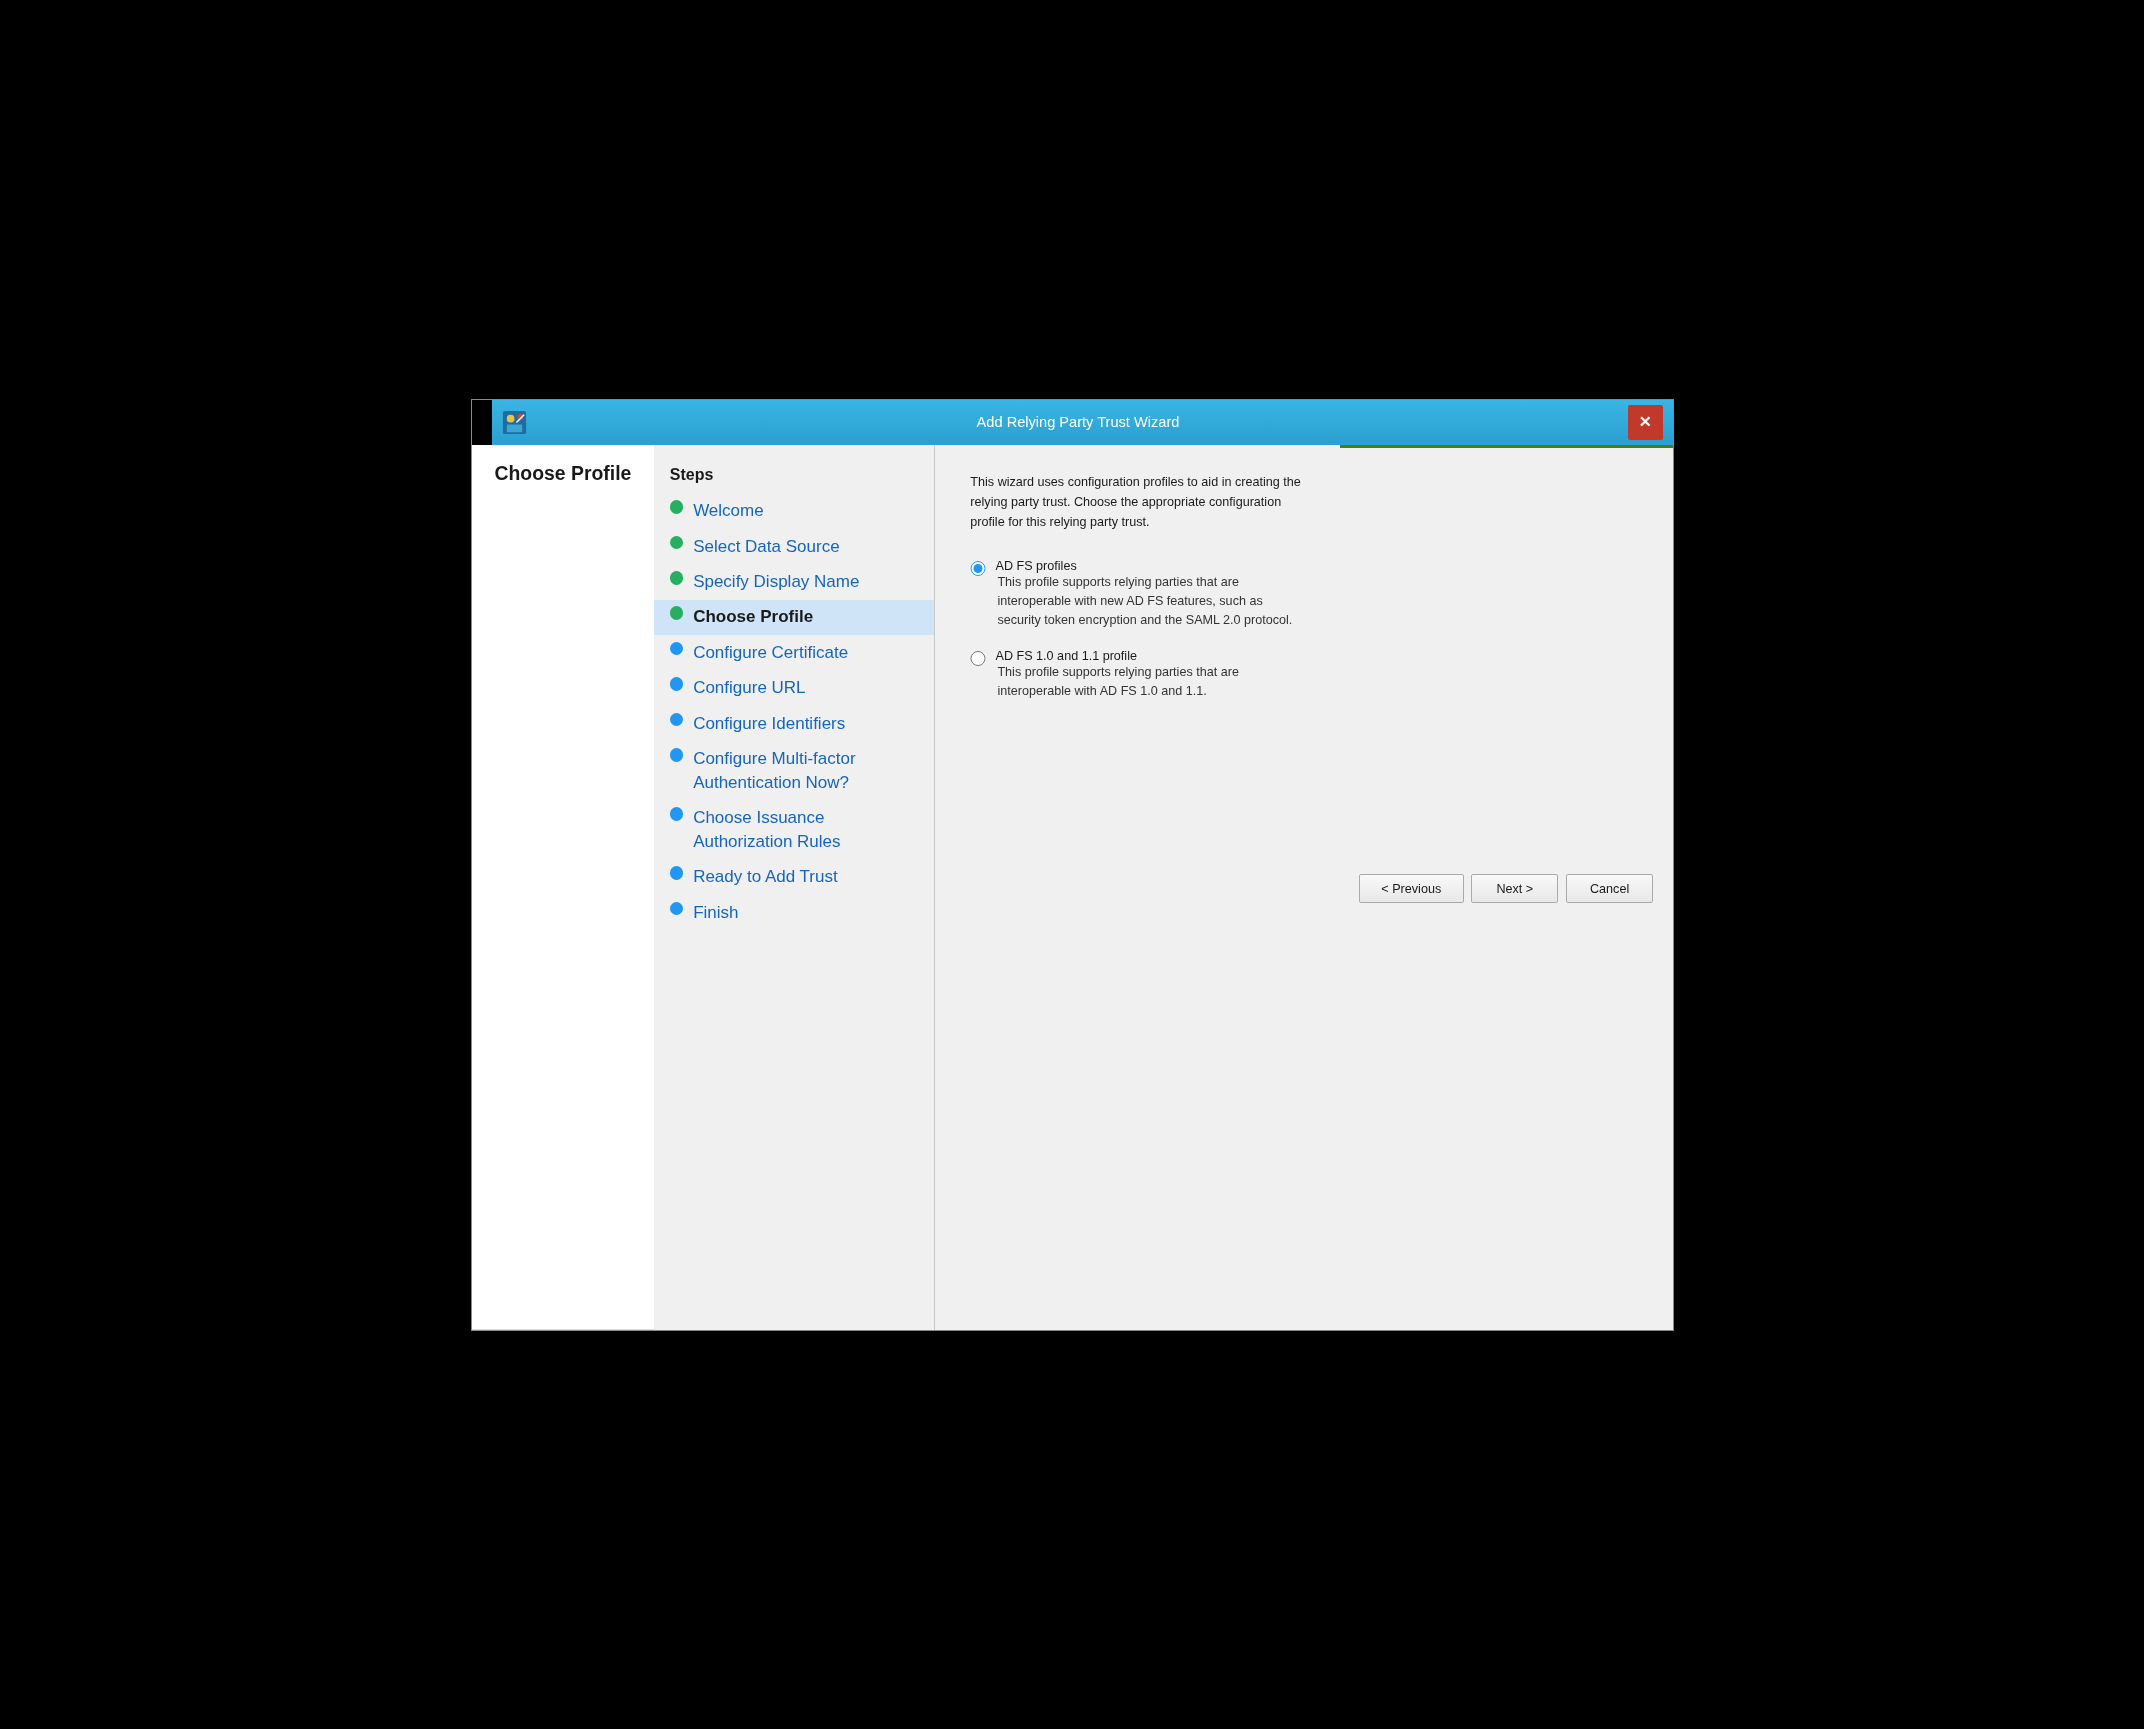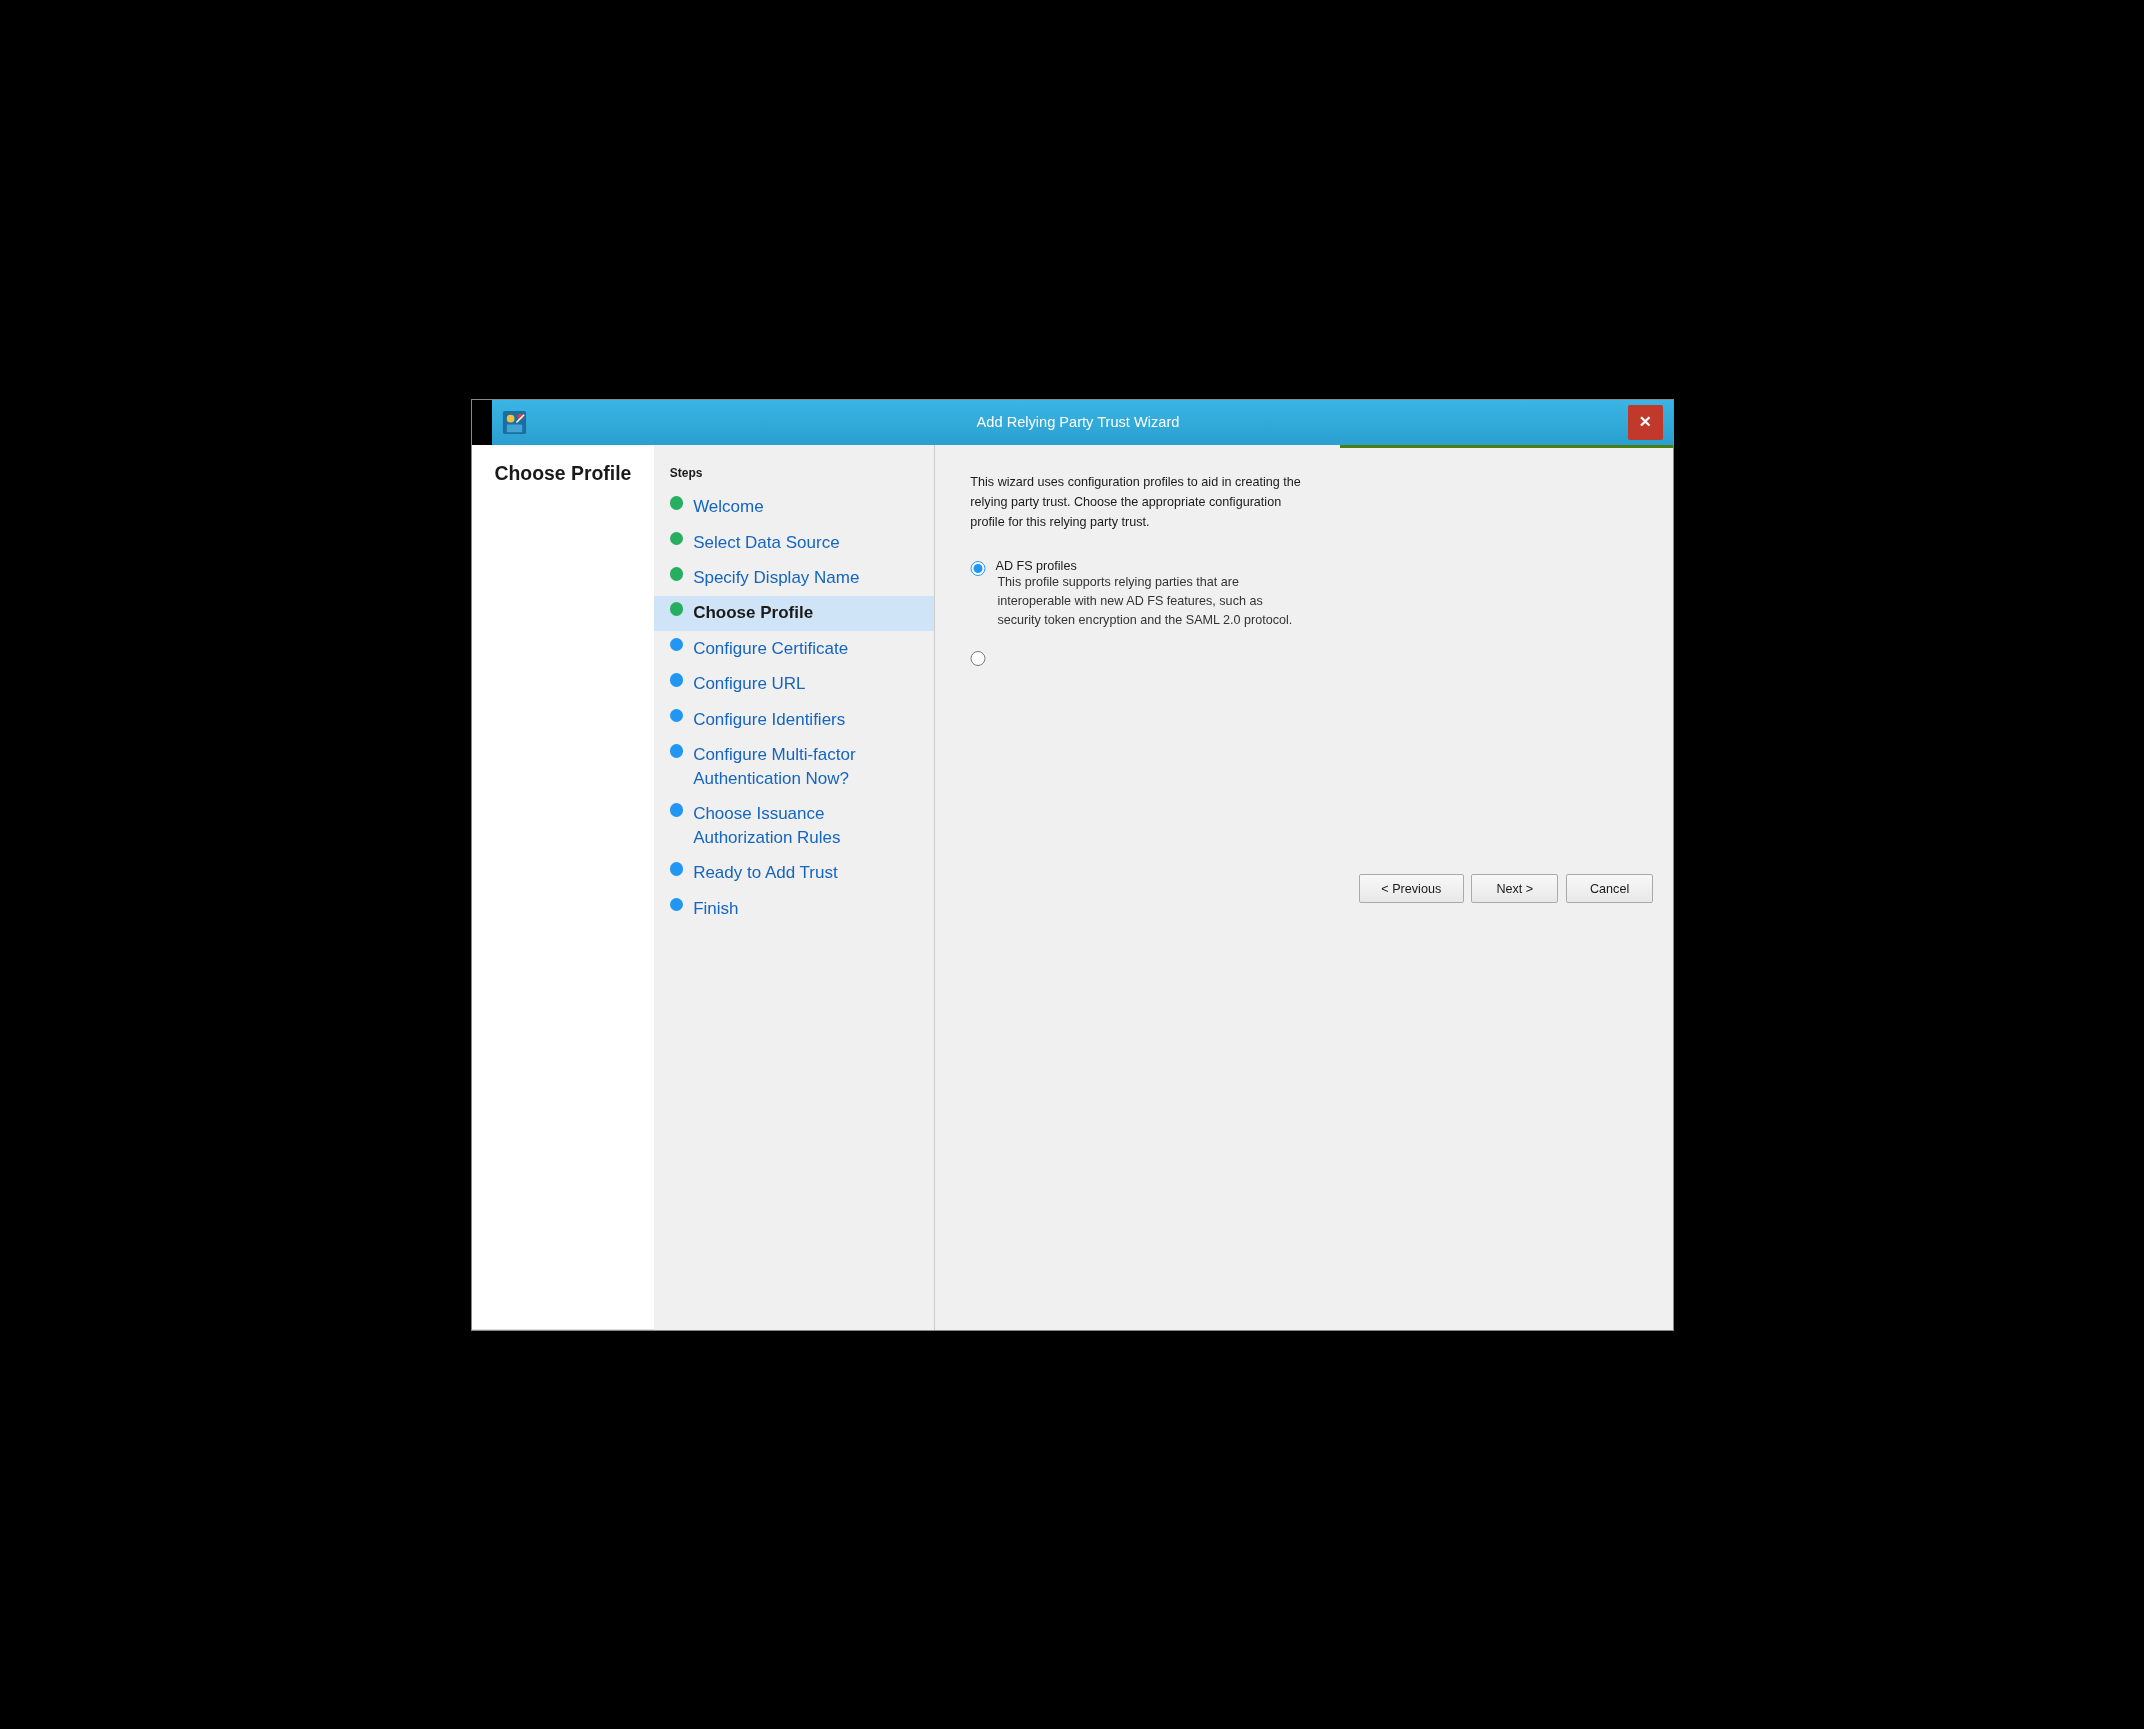--- a/index.html
+++ b/index.html
@@ -84,21 +84,21 @@
     .sidebar {
       width: 281px;
       background: #f0f0f0;
       border-right: 1px solid #ccc;
       padding: 15.5px 0;
       flex-shrink: 0;
       overflow-y: auto;
     }
     .sidebar-steps-label {
       font-weight: 700;
-      font-size: 12px;
+      font-size: 16px;
       color: #1a1a1a;
       padding: 5.8px 15.5px 9.7px 15.5px;
     }
     .step-item {
       display: flex;
       align-items: flex-start;
       padding: 5.8px 15.5px;
       cursor: pointer;
       color: #1565c0;
     }
@@ -284,20 +284,24 @@
         <div class="radio-option">
           <input type="radio" name="profile" id="adfs-profile" checked="" style="">
           <div class="radio-option-content">
             <label for="adfs-profile" class="radio-option-title">AD FS profiles</label>
             <div class="radio-option-desc">This profile supports relying parties that are interoperable with new AD FS features, such as security token encryption and the SAML 2.0 protocol.</div>
           </div>
         </div>
 
         <div class="radio-option">
           <input type="radio" name="profile" id="adfs-10-11-profile" style="">
+          <div class="radio-option-content">
+            <label for="adfs-10-11-profile" class="radio-option-title">AD FS 1.0 and 1.1 profile</label>
+            <div class="radio-option-desc">This profile supports relying parties that are interoperable with AD FS 1.0 and 1.1.</div>
+          </div>
         </div>
       </div>
     </div>
 
     <div class="footer">
       <button class="footer-btn">&lt; Previous</button>
       <button class="footer-btn">Next &gt;</button>
       <button class="footer-btn">Cancel</button>
     </div>
   </div>

